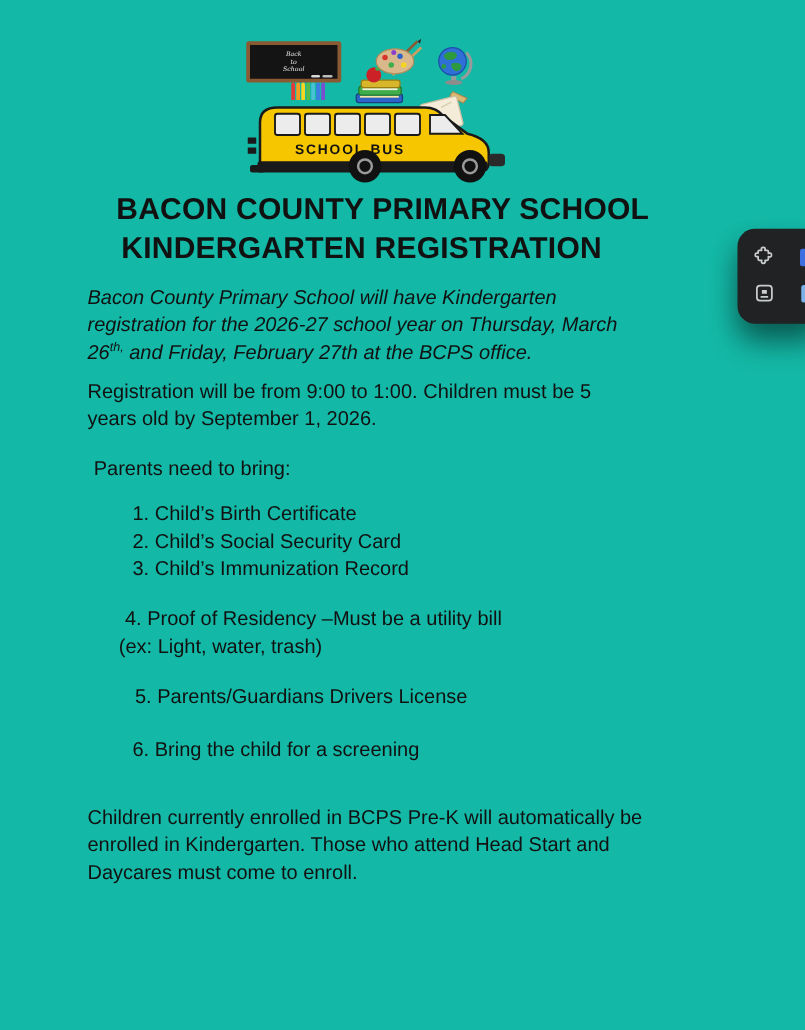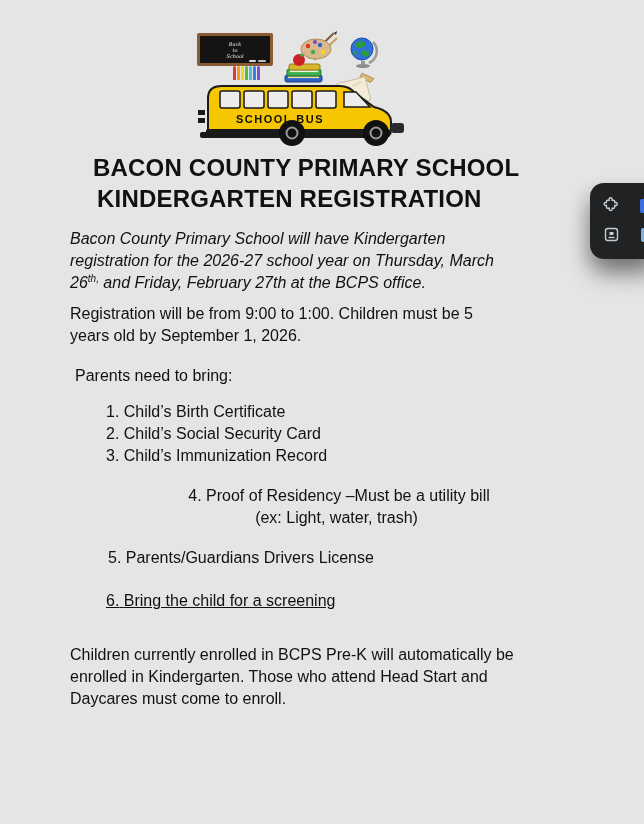--- a/index.html
+++ b/index.html
@@ -1,19 +1,19 @@
 <!DOCTYPE html>
 <html><head>
 <meta charset="utf-8">
 <style>
   html,body{margin:0;padding:0;background:#ffffff;}
   .page{
     position:relative;
     width:644px;height:824px;
-    background:#e5e5e5;
+    background:#14b8a6;
     overflow:hidden;
     font-family:"Liberation Sans",sans-serif;
     color:#111;
   }
 
   
   .clipart{position:absolute;left:150px;top:28px;width:270px;height:122px;}
   .chalkboard{
     position:absolute;left:47px;top:5px;width:70px;height:27px;
     background:#141414;border:3px solid #8a5a33;border-radius:2px;
@@ -45,24 +45,24 @@
   .para{white-space:pre-line;margin:0;}
   .para.p-intro{margin-top:14px;font-style:italic;}
   .para.p-schedule{margin-top:9px;}
   .para.p-bring{margin-top:18px;margin-left:5px;}
   .sup{font-size:10px;vertical-align:super;line-height:0;}
   .reg-list{margin-top:14px;}
   .list-item{margin-left:36px;}
   .list-item .li-line{white-space:nowrap;}
   .li-1{margin-top:0;}
   .li-2,.li-3{}
-  .li-4{margin-top:18px;margin-left:30px;text-align:center;}
+  .li-4{margin-top:18px;margin-left:30px;}
   .li-note{margin-left:-5px;}
   .li-5{margin-top:18px;margin-left:38px;}
-  .li-6{margin-top:21px;margin-left:36px;text-decoration:underline;}
+  .li-6{margin-top:21px;margin-left:36px;}
   .para.p-closing{margin-top:32px;}
 
   
   .side-panel{
     position:absolute;left:590px;top:183px;width:70px;height:76px;
     background:#202223;border-radius:14px;
     box-shadow:0 16px 24px -2px rgba(0,0,0,.45), -4px 8px 18px rgba(0,0,0,.12);
     padding:0;
   }
   .side-panel .icon-col{

